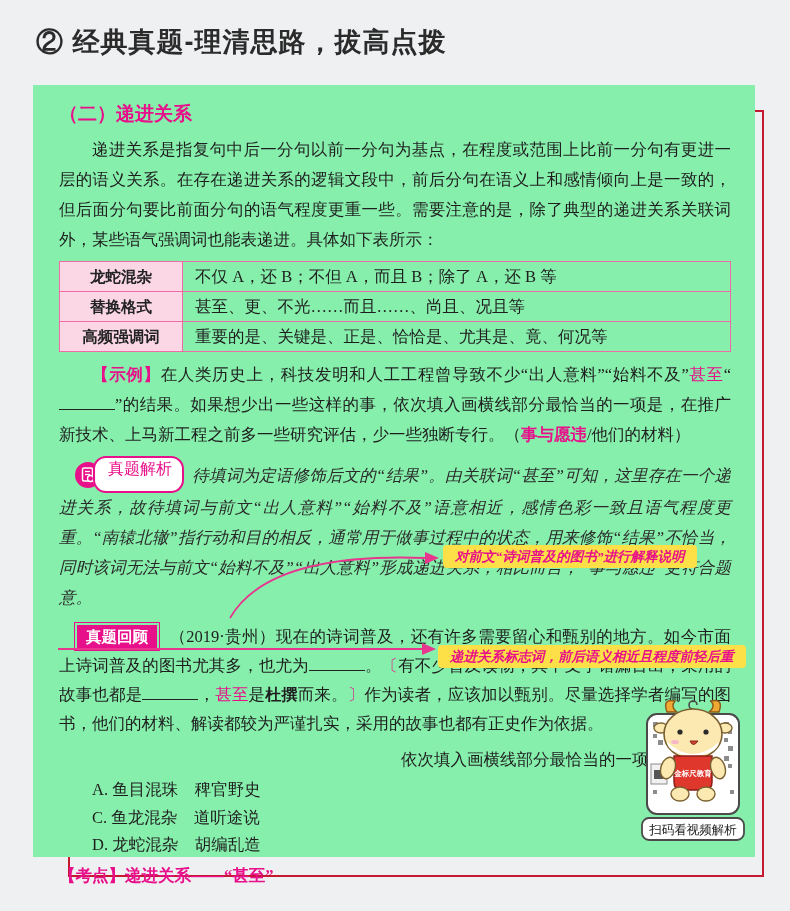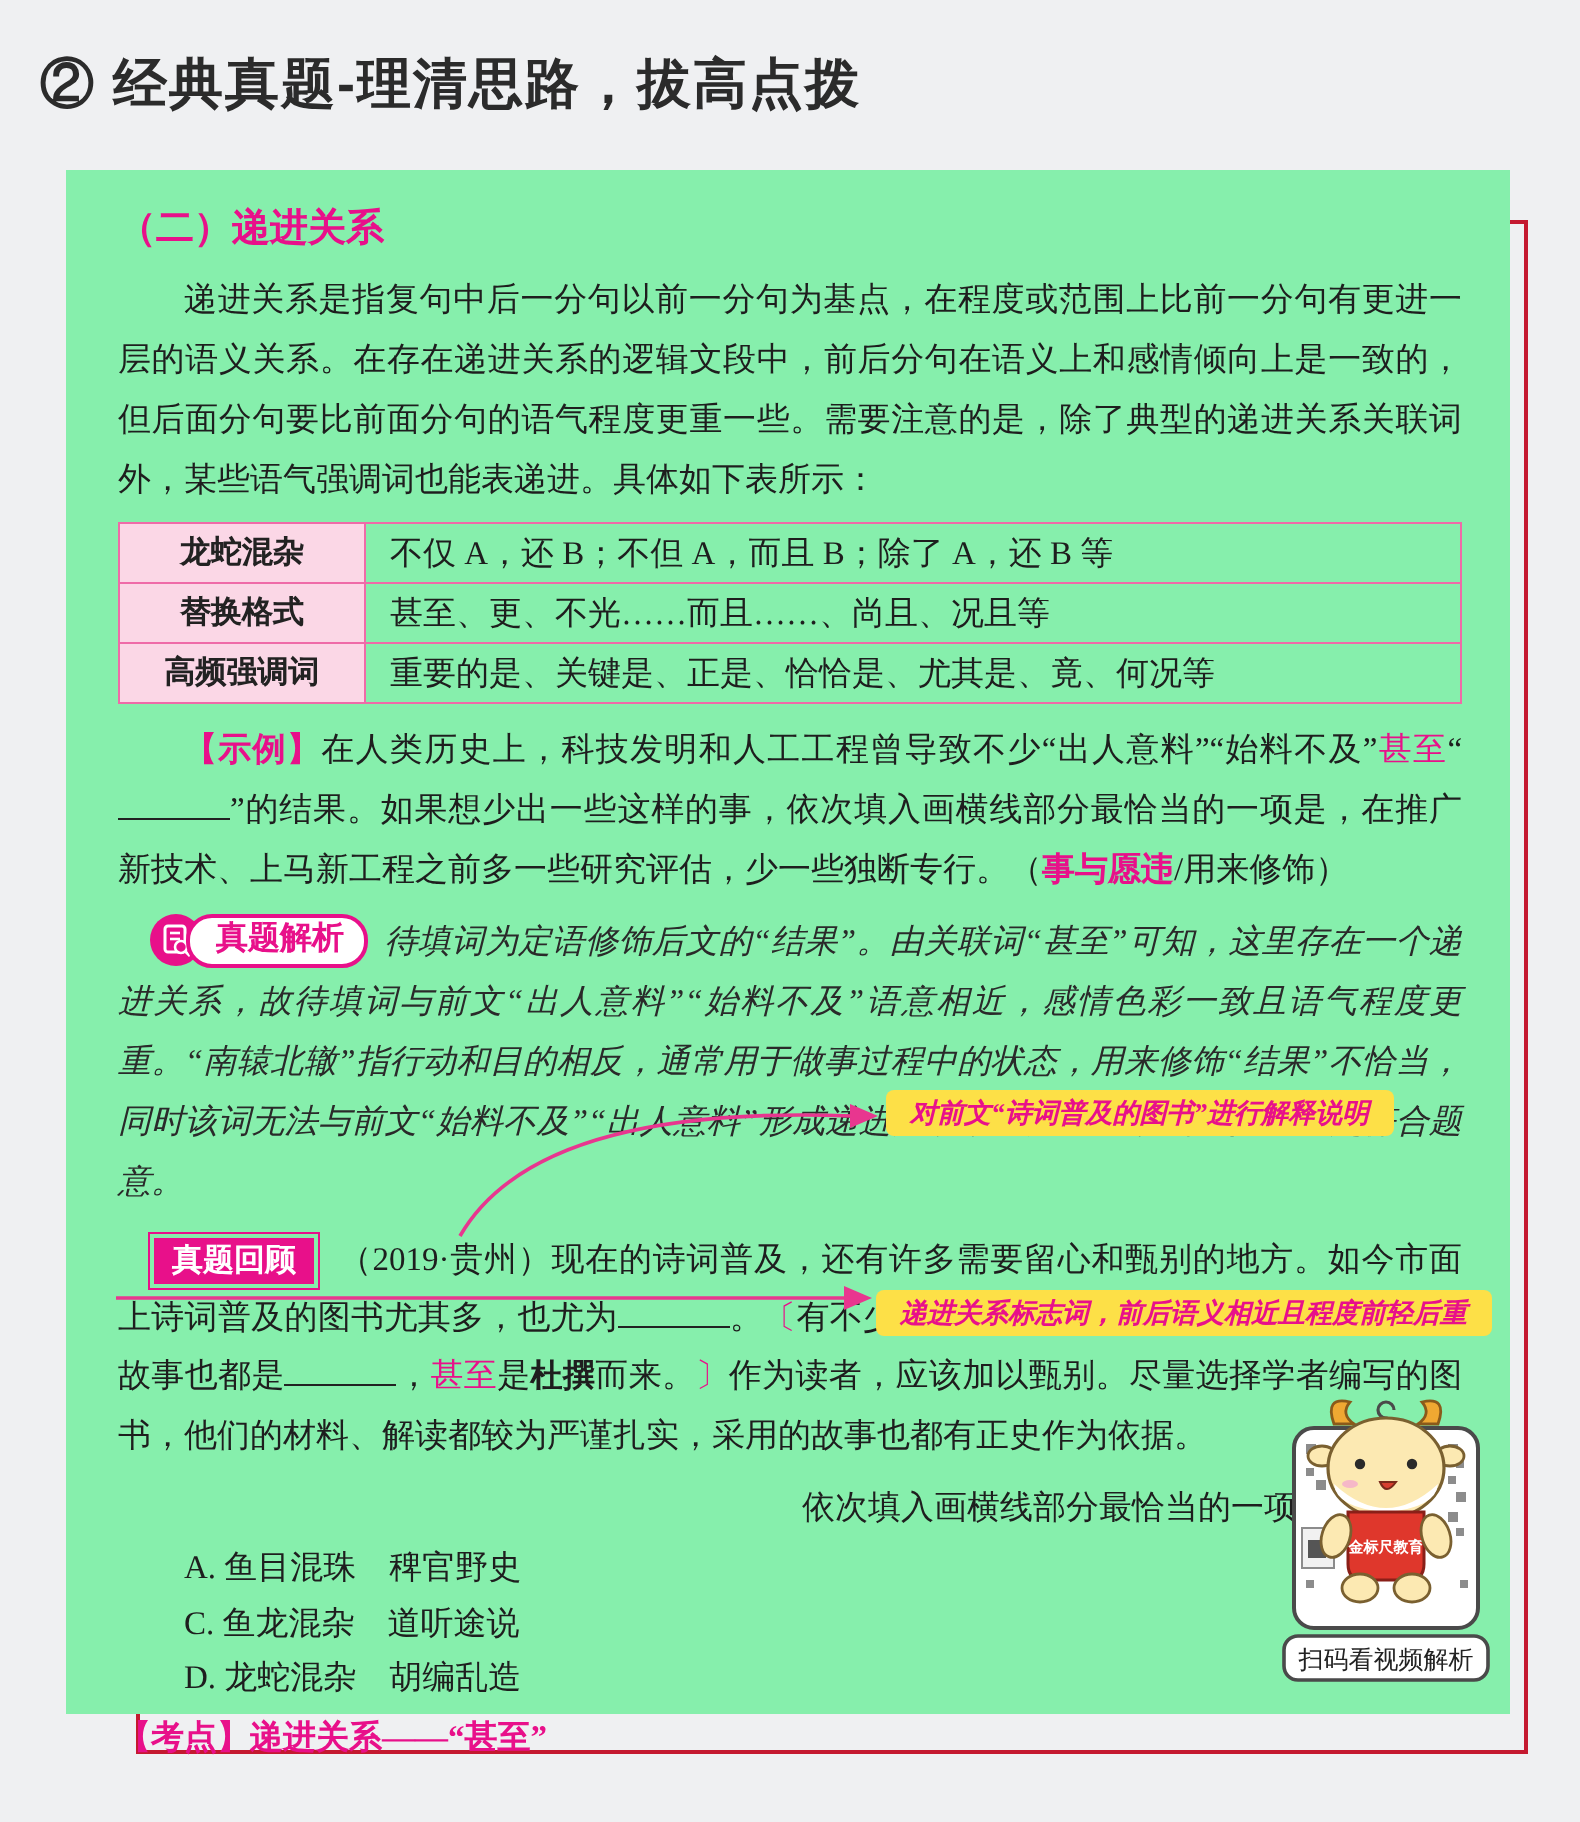--- a/index.html
+++ b/index.html
@@ -3,21 +3,21 @@
 <meta charset="utf-8">
 <style>
   html,body{margin:0;padding:0;}
   body{
     width:790px;height:911px;position:relative;overflow:hidden;
     background:#eff0f2;
     font-family:"Liberation Serif", serif;
     color:#1e1e1e;
   }
   .page-title{
-    position:absolute;left:20px;top:24px;
+    position:absolute;left:36px;top:24px;
     font-family:"Liberation Sans", sans-serif;
     font-weight:bold;font-size:27px;color:#2b2b2b;letter-spacing:1px;
   }
   
   .offset-frame{
     position:absolute;left:68px;top:110px;width:692px;height:763px;
     border:2px solid #c41930;background:transparent;
   }
   .card{
     position:absolute;left:33px;top:85px;width:722px;height:772px;
@@ -56,22 +56,22 @@
     border-bottom:1.5px solid #222;vertical-align:baseline;
   }
   .analysis{
     font-size:16.5px;line-height:30px;text-align:justify;
     margin:6px 0 0 0;font-style:italic;color:#2a2a2a;
   }
   .jx-badge{display:inline-flex;align-items:center;vertical-align:-7px;
     margin:0 8px 0 16px;font-style:normal;}
   .jx-pill{
     border:2px solid #e8108a;border-radius:13px;
-    padding:0 10px 1px 13px;margin-left:-8px;
-    font-family:"Liberation Sans", sans-serif;font-weight:bold;
+    padding:0 10px 11px 13px;margin-left:-8px;
+    font-family:"Liberation Sans", sans-serif;font-weight:normal;
     font-size:16px;color:#e8108a;line-height:22px;background:#fff;
   }
   .review{
     font-size:16.5px;line-height:29px;text-align:justify;margin:9px 0 0 0;
   }
   .hg-badge{
     display:inline-block;background:#e8108a;color:#fff;
     font-family:"Liberation Sans", sans-serif;font-weight:bold;
     font-size:15.5px;line-height:21px;padding:1px 9px;
     outline:1.5px solid #e8108a;outline-offset:2px;
@@ -123,21 +123,21 @@
       <td class="kv-label">替换格式</td>
       <td class="kv-value">甚至、更、不光……而且……、尚且、况且等</td>
     </tr>
     <tr>
       <td class="kv-label">高频强调词</td>
       <td class="kv-value">重要的是、关键是、正是、恰恰是、尤其是、竟、何况等</td>
     </tr>
   </tbody>
     </table>
 
-  <p class="example"><span class="pink-bold">【示例】</span><span>在人类历史上，科技发明和人工工程曾导致不少“出人意料”“始料不及”</span><span class="pink">甚至</span><span>“</span><span class="blank"></span><span>”的结果。如果想少出一些这样的事，依次填入画横线部分最恰当的一项是，在推广新技术、上马新工程之前多一些研究评估，少一些独断专行。（</span><span class="pink-bold">事与愿违</span><span>/用来修饰）</span></p>
+  <p class="example"><span class="pink-bold">【示例】</span><span>在人类历史上，科技发明和人工工程曾导致不少“出人意料”“始料不及”</span><span class="pink">甚至</span><span>“</span><span class="blank"></span><span>”的结果。如果想少出一些这样的事，依次填入画横线部分最恰当的一项是，在推广新技术、上马新工程之前多一些研究评估，少一些独断专行。（</span><span class="pink-bold">事与愿违</span><span>/他们的材料）</span></p>
 
   <p class="analysis"><span class="jx-badge">
         <svg width="26" height="26" viewBox="0 0 26 26">
           <circle cx="13" cy="13" r="13" fill="#e8108a"></circle>
           <rect x="7.5" y="6" width="10" height="13" rx="1.5" fill="none" stroke="#fff" stroke-width="1.5"></rect>
           <line x1="10" y1="9.5" x2="15" y2="9.5" stroke="#fff" stroke-width="1.3"></line>
           <line x1="10" y1="12.5" x2="15" y2="12.5" stroke="#fff" stroke-width="1.3"></line>
           <circle cx="15.5" cy="16.5" r="3" fill="#e8108a" stroke="#fff" stroke-width="1.3"></circle>
           <line x1="17.6" y1="18.6" x2="20" y2="21" stroke="#fff" stroke-width="1.5"></line>
         </svg>

